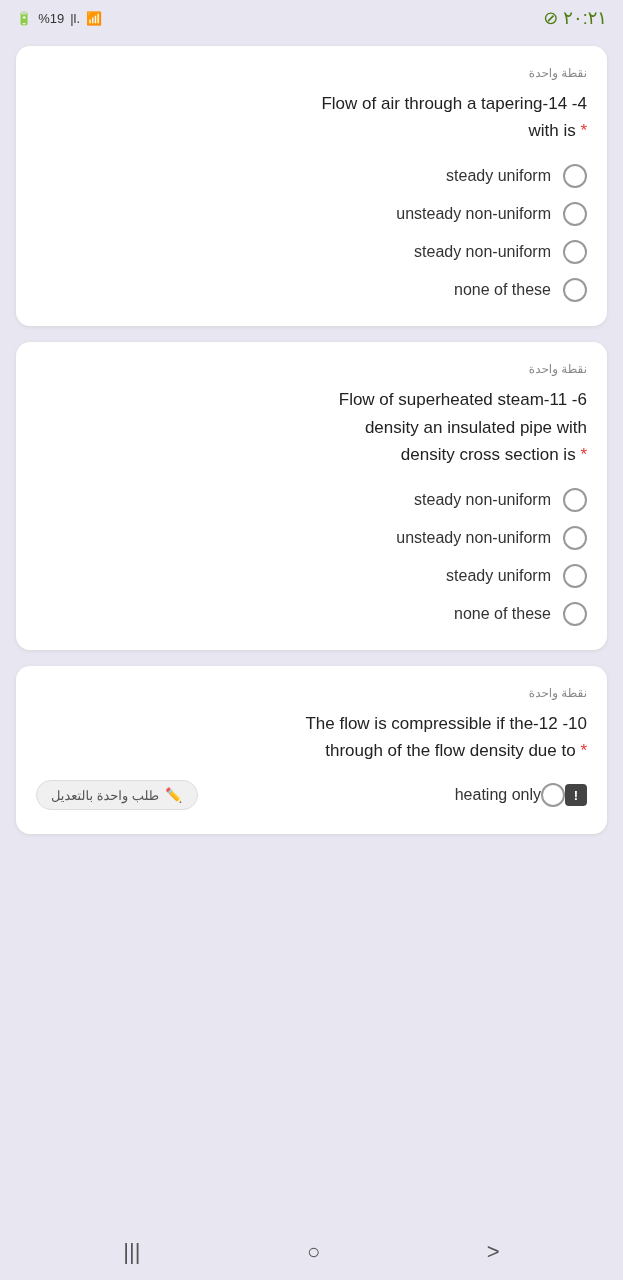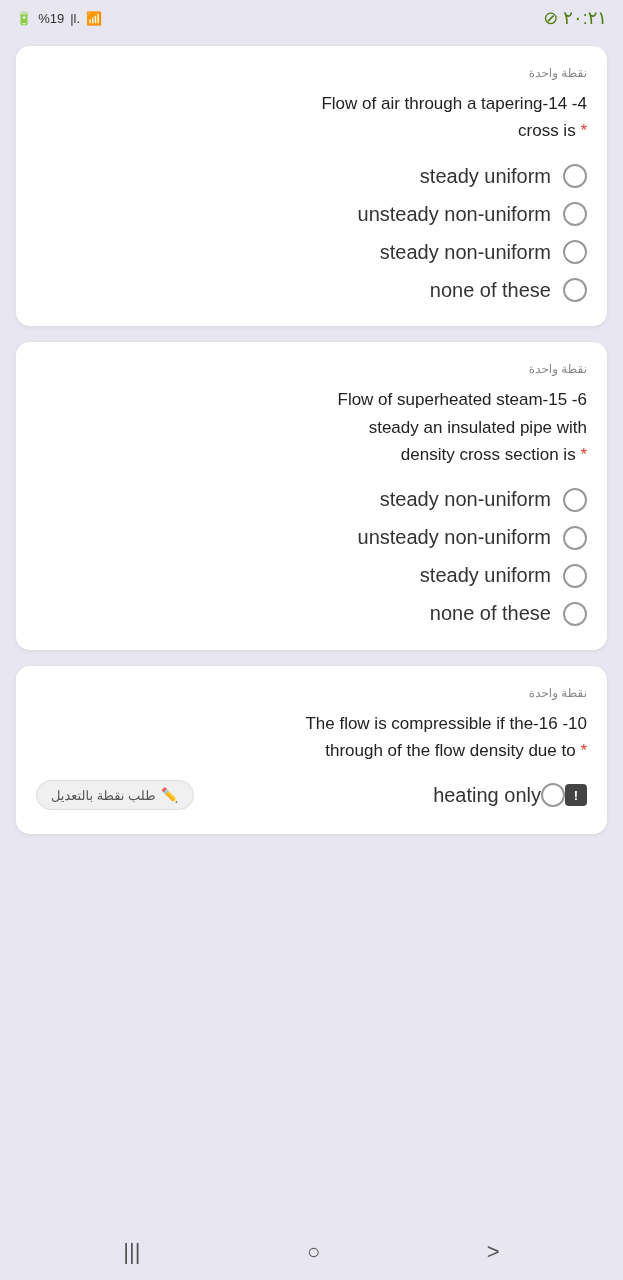--- a/index.html
+++ b/index.html
@@ -79,21 +79,21 @@
 
     .option-item {
       display: flex;
       align-items: center;
       justify-content: flex-end;
       gap: 12px;
       cursor: pointer;
     }
 
     .option-label {
-      font-size: 20px;
+      font-size: 16px;
       color: #333;
       text-align: right;
     }
 
     .radio-circle {
       width: 24px;
       height: 24px;
       border-radius: 50%;
       border: 2px solid #999;
       background: #fff;
@@ -191,21 +191,21 @@
   </div>
 </div>
 
 <div class="page-content">
 
   <div class="question-card">
     <div class="question-meta">نقطة واحدة</div>
     <div class="question-text">
       <span>4-</span>
       <span> Flow of air through a tapering-14</span><br>
-      <span style="color:#e53935;">* </span><span>cross is</span>
+      <span style="color:#e53935;">* </span><span>with is</span>
     </div>
     <div class="options-list">
       <div class="option-item">
         <span class="option-label">steady uniform</span>
         <div class="radio-circle"></div>
       </div>
       <div class="option-item">
         <span class="option-label">unsteady non-uniform</span>
         <div class="radio-circle"></div>
       </div>
@@ -217,22 +217,22 @@
         <span class="option-label">none of these</span>
         <div class="radio-circle"></div>
       </div>
     </div>
   </div>
 
   <div class="question-card">
     <div class="question-meta">نقطة واحدة</div>
     <div class="question-text">
       <span>6-</span>
-      <span> Flow of superheated steam-15</span><br>
-      <span>steady an insulated pipe with</span><br>
+      <span> Flow of superheated steam-11</span><br>
+      <span>density an insulated pipe with</span><br>
       <span style="color:#e53935;">* </span><span>density cross section is</span>
     </div>
     <div class="options-list">
       <div class="option-item">
         <span class="option-label">steady non-uniform</span>
         <div class="radio-circle"></div>
       </div>
       <div class="option-item">
         <span class="option-label">unsteady non-uniform</span>
         <div class="radio-circle"></div>
@@ -245,27 +245,27 @@
         <span class="option-label">none of these</span>
         <div class="radio-circle"></div>
       </div>
     </div>
   </div>
 
   <div class="question-card-partial">
     <div class="question-meta">نقطة واحدة</div>
     <div class="question-text" style="margin-bottom: 14px;">
       <span>10-</span>
-      <span> The flow is compressible if the-16</span><br>
+      <span> The flow is compressible if the-12</span><br>
       <span style="color:#e53935;">* </span><span>through of the flow density due to</span>
     </div>
     <div class="question-partial-bottom">
       <button class="edit-button">
         <span class="edit-icon">✏️</span>
-        <span>طلب نقطة بالتعديل</span>
+        <span>طلب واحدة بالتعديل</span>
       </button>
       <div class="option-item-partial">
         <span class="option-label">heating only</span>
         <div class="radio-circle"></div>
         <div class="alert-badge">!</div>
       </div>
     </div>
   </div>
 
 </div>

